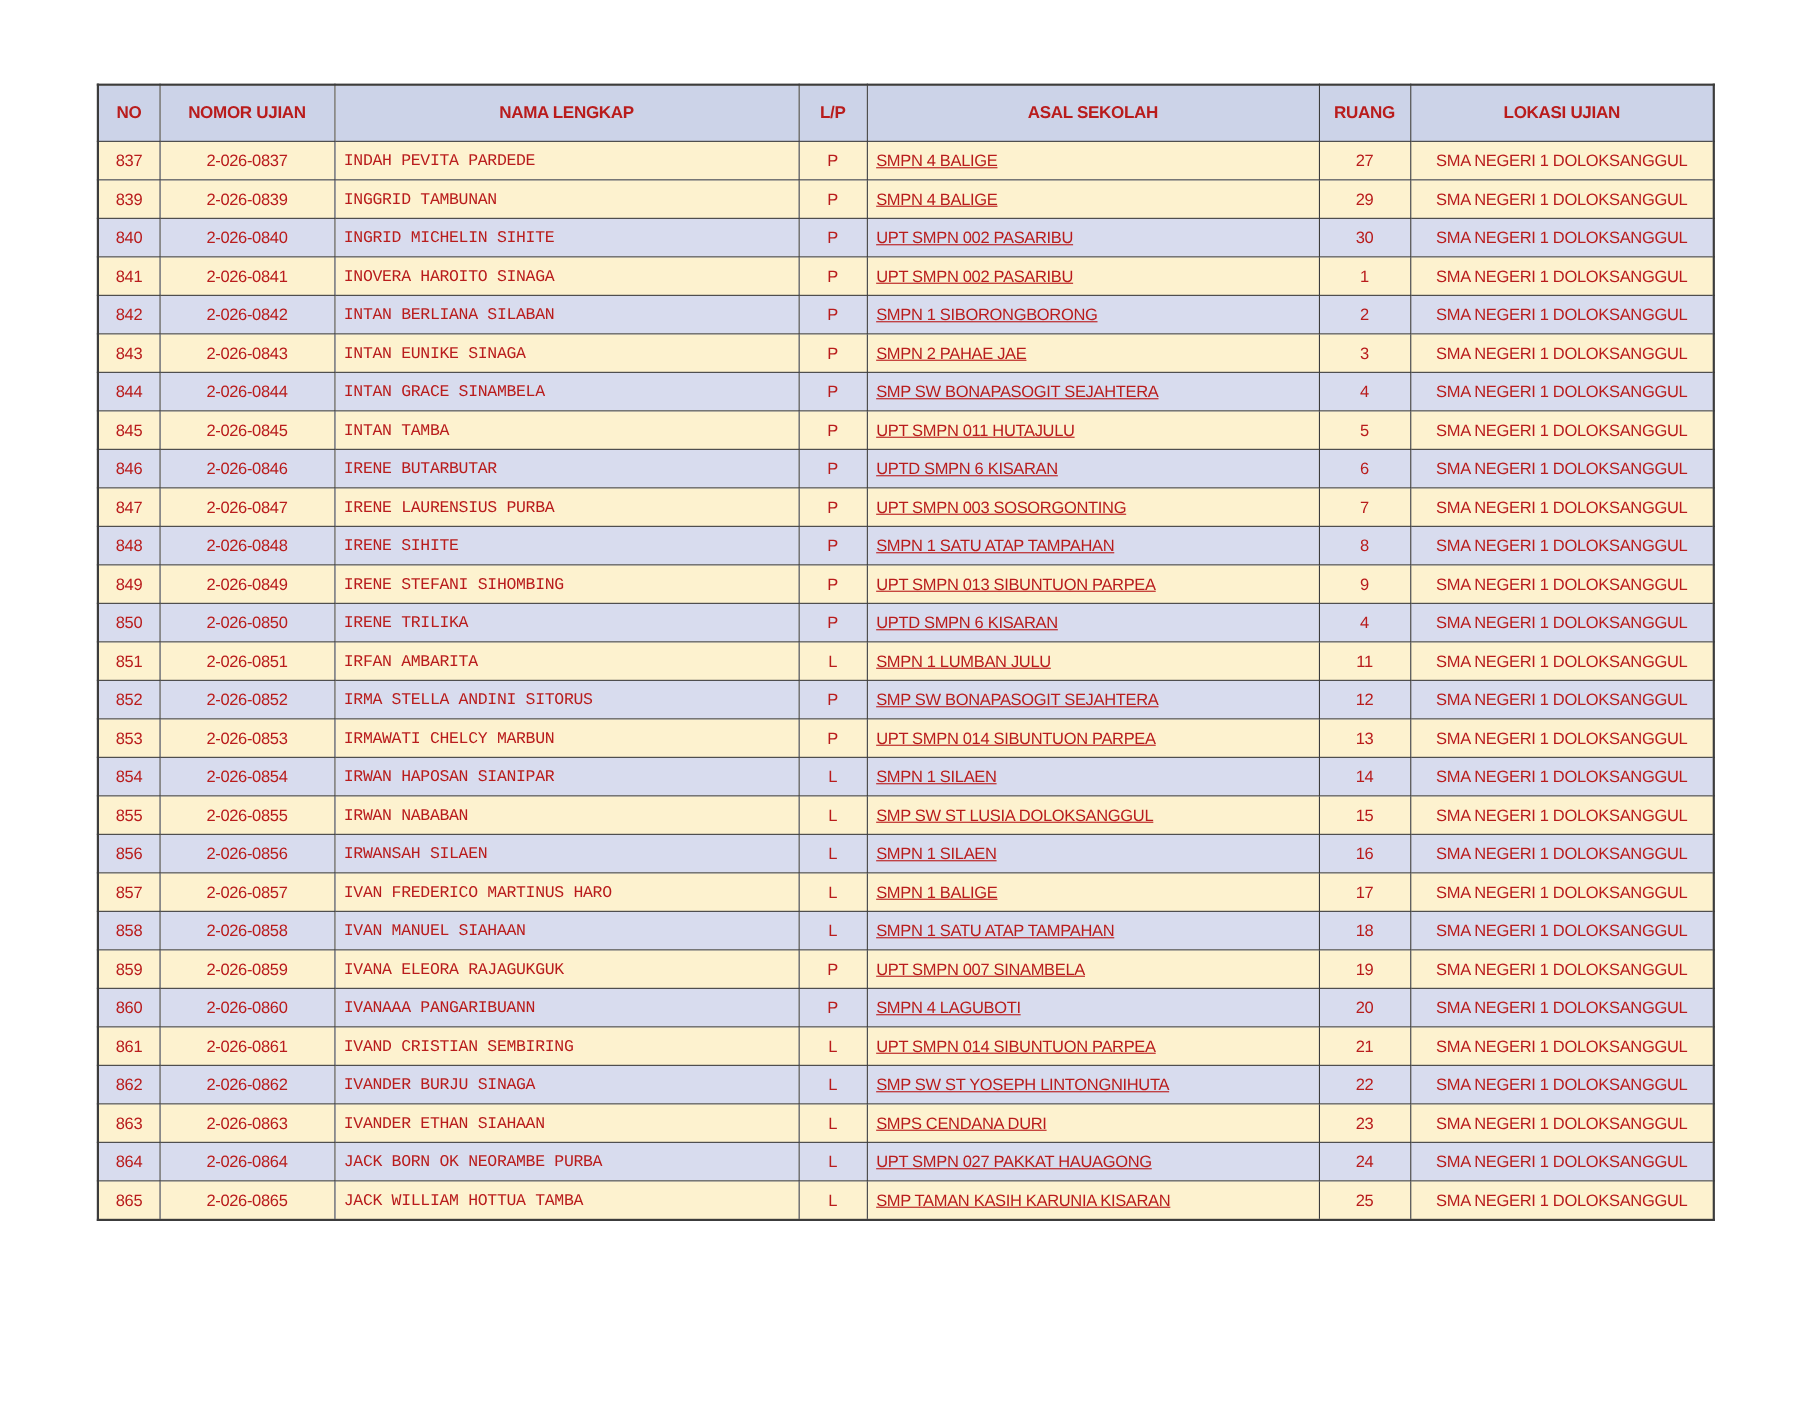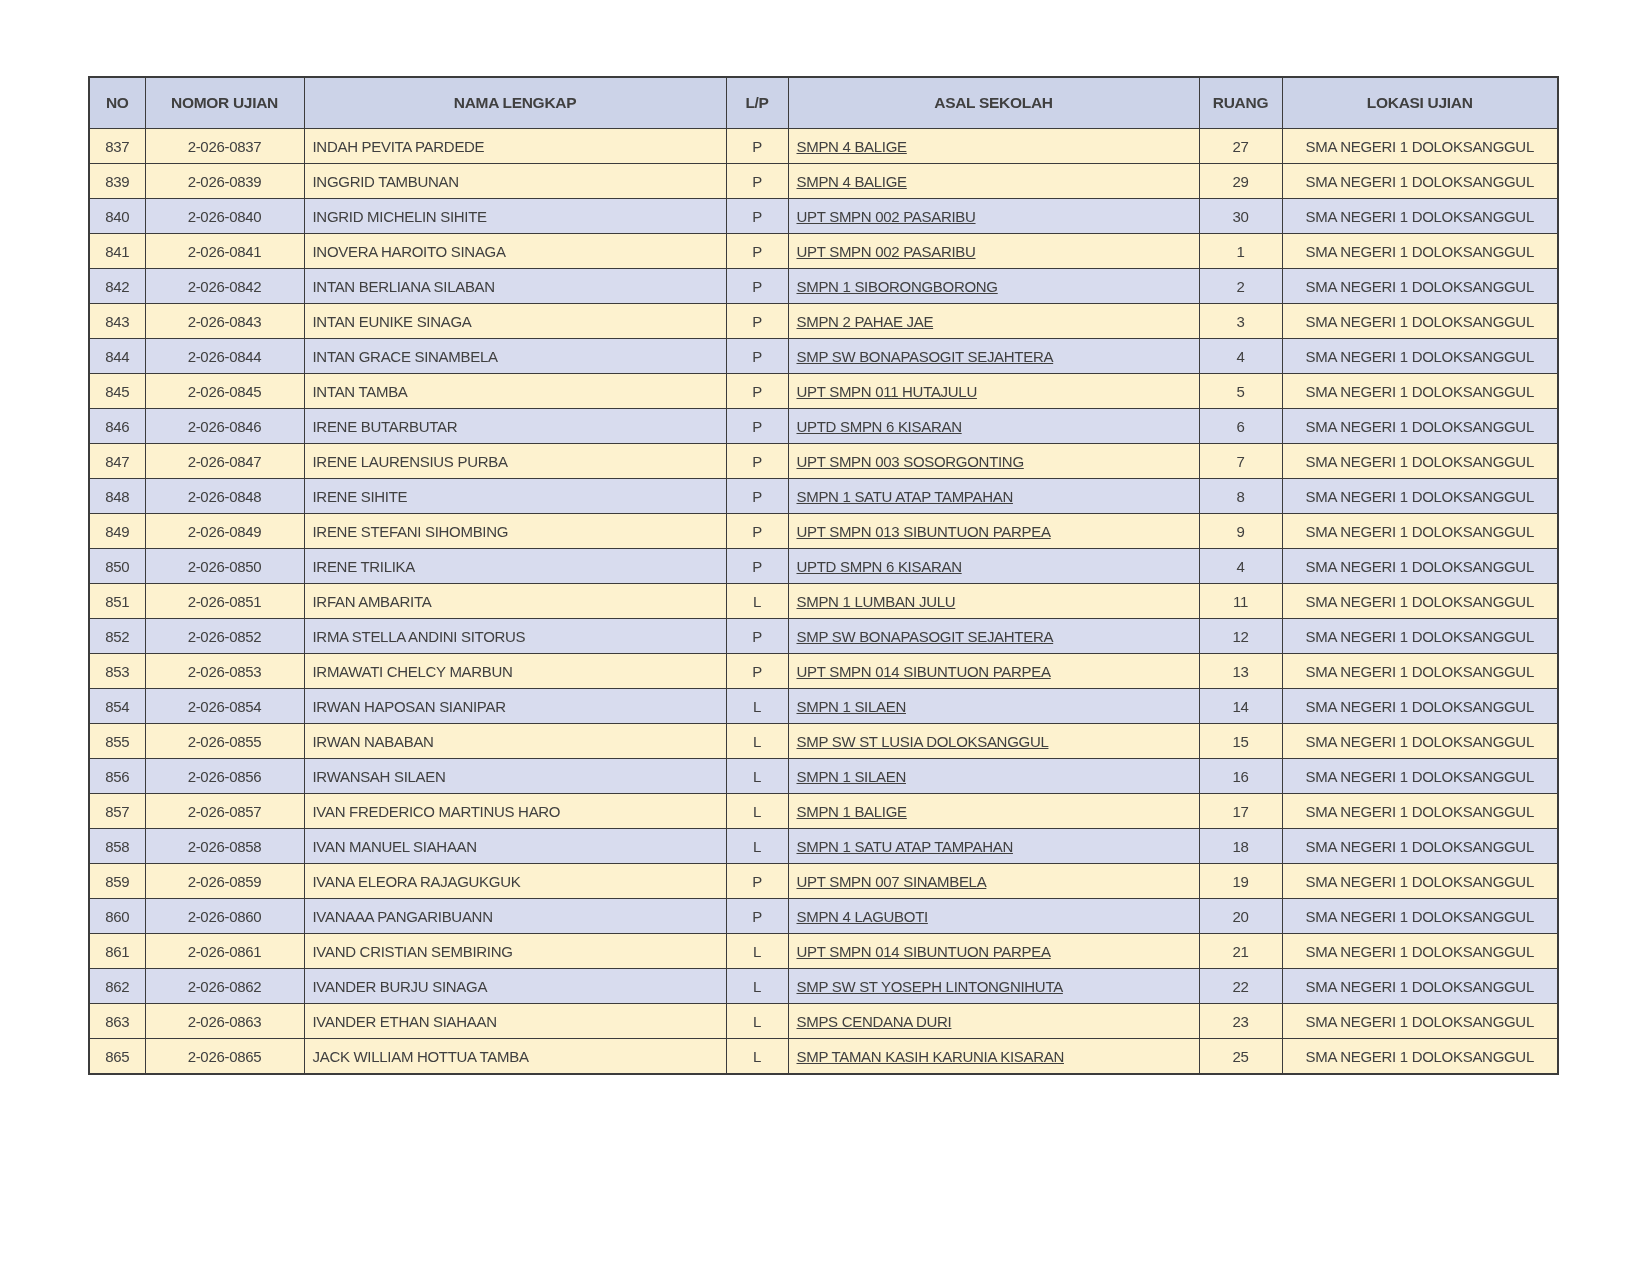--- a/index.html
+++ b/index.html
@@ -16,21 +16,21 @@
     font-family: "Liberation Sans", sans-serif;
   }
   table.exam-table {
     position: absolute;
     left: 88px;
     top: 76px;
     width: 1469px;
     border-collapse: collapse;
     table-layout: fixed;
     font-family: "Liberation Sans", sans-serif;
-    color: #404040;
+    color: #b91c1c;
     font-size: 15px;
     letter-spacing: -0.3px;
   }
   table.exam-table th,
   table.exam-table td {
     border: 1px solid #3c3c3c;
     overflow: hidden;
     white-space: nowrap;
   }
   table.exam-table {
@@ -45,21 +45,21 @@
     padding: 0 4px;
   }
   table.exam-table td {
     height: 34px;
     padding: 0 8px;
   }
   tr.row-odd td  { background: #fdf2cf; }
   tr.row-even td { background: #d8dcee; }
   td.align-center { text-align: center; padding: 0 2px; }
   td.align-left   { text-align: left; }
-  td.col-nama     { padding-left: 20px; }
+  td.col-nama     { padding-left: 20px; font-family: Liberation Mono, monospace; }
   td.col-sekolah  { padding-left: 15px; text-decoration: underline; }
 </style>
 </head>
 <body>
 
 <div class="page">
   <table class="exam-table">
     <colgroup id="table-colgroup">
         <col style="width: 56px;">
         <col style="width: 159px;">
@@ -308,20 +308,29 @@
         </tr>
         <tr class="row-odd">
           <td class="align-center col-no">863</td>
           <td class="align-center col-nomor">2-026-0863</td>
           <td class="align-left col-nama">IVANDER ETHAN SIAHAAN</td>
           <td class="align-center col-lp">L</td>
           <td class="align-left col-sekolah">SMPS CENDANA DURI</td>
           <td class="align-center col-ruang">23</td>
           <td class="align-center col-lokasi">SMA NEGERI 1 DOLOKSANGGUL</td>
         </tr>
+        <tr class="row-even">
+          <td class="align-center col-no">864</td>
+          <td class="align-center col-nomor">2-026-0864</td>
+          <td class="align-left col-nama">JACK BORN OK NEORAMBE PURBA</td>
+          <td class="align-center col-lp">L</td>
+          <td class="align-left col-sekolah">UPT SMPN 027 PAKKAT HAUAGONG</td>
+          <td class="align-center col-ruang">24</td>
+          <td class="align-center col-lokasi">SMA NEGERI 1 DOLOKSANGGUL</td>
+        </tr>
         <tr class="row-odd">
           <td class="align-center col-no">865</td>
           <td class="align-center col-nomor">2-026-0865</td>
           <td class="align-left col-nama">JACK WILLIAM HOTTUA TAMBA</td>
           <td class="align-center col-lp">L</td>
           <td class="align-left col-sekolah">SMP TAMAN KASIH KARUNIA KISARAN</td>
           <td class="align-center col-ruang">25</td>
           <td class="align-center col-lokasi">SMA NEGERI 1 DOLOKSANGGUL</td>
         </tr>
       </tbody>

